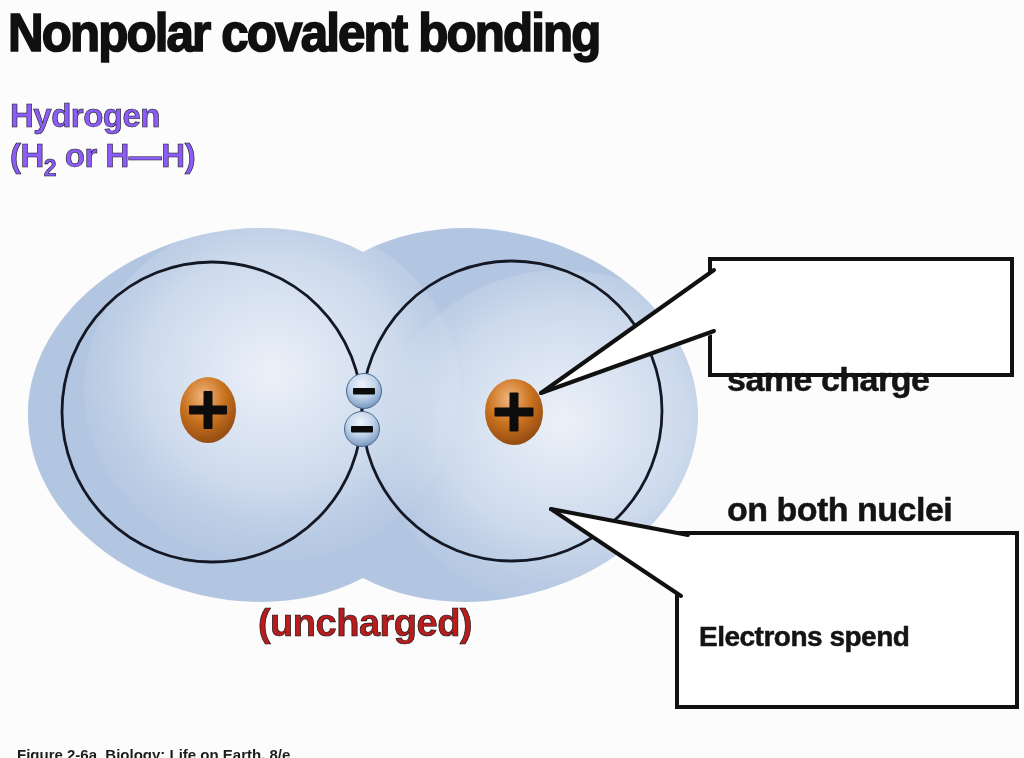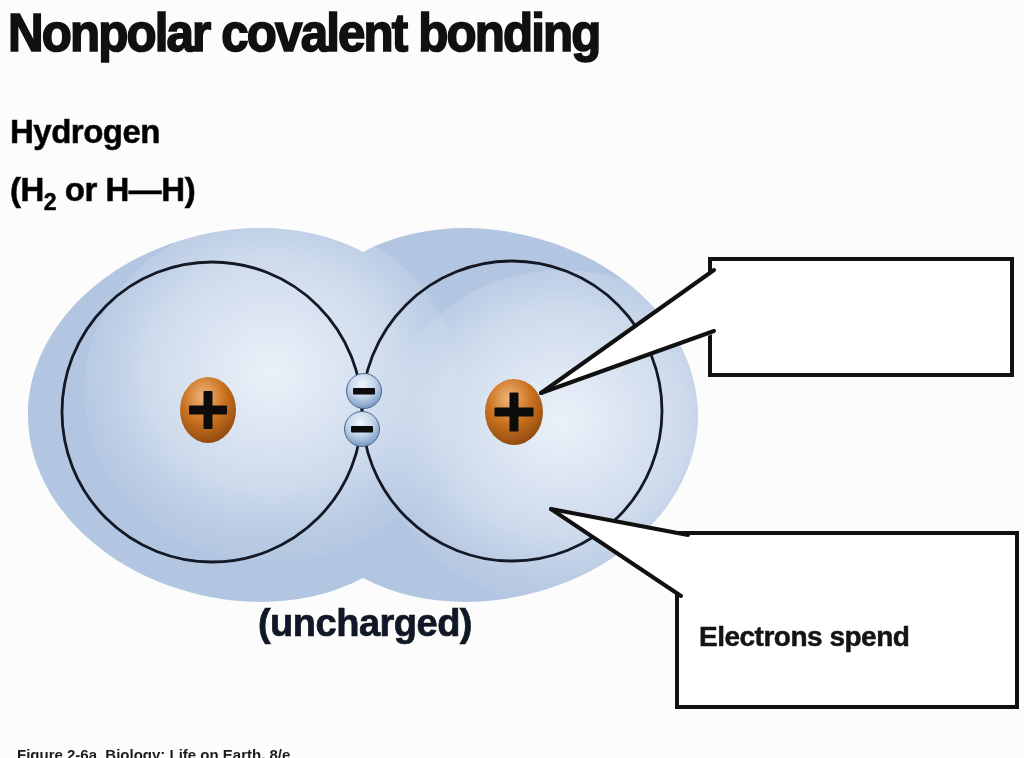--- a/index.html
+++ b/index.html
@@ -15,26 +15,26 @@
   svg.diagram { position: absolute; left: 0; top: 0; }
 
   .page-title {
     position: absolute; left: 8px; top: 2px;
     font-size: 53px; font-weight: 700; letter-spacing: -2px;
     -webkit-text-stroke: 1.7px #101010; color: #101010;
     transform: scaleX(0.93); transform-origin: left top;
     white-space: pre;
   }
   .subtitle {
-    position: absolute; left: 10px; top: 112px;
-    font-size: 33px; font-weight: 700; color: #000000;
+    position: absolute; left: 10px; top: 96px;
+    font-size: 33px; font-weight: 700; color: #8b5cf6;
     -webkit-text-stroke: 0.6px #171717;
     line-height: 1.2; letter-spacing: -0.5px;
   }
-  .formula { margin-top: 18px; }
+  .formula { margin-top: 0; }
   .formula span { white-space: pre; }
   .formula .sub {
     font-size: 23px; display: inline-block; transform: translateY(9px);
   }
 
   .callout-text {
     position: absolute; font-weight: 700; color: #141414;
     -webkit-text-stroke: 0.5px #141414;
     letter-spacing: -0.5px; white-space: pre;
   }
@@ -45,21 +45,21 @@
   }
   .callout-text.electrons {
     left: 677px; top: 533px; width: 340px; height: 174px;
     padding: 14px 0 0 22px; box-sizing: border-box;
     font-size: 28px; line-height: 1.28;
   }
 
   .uncharged {
     position: absolute; left: 240px; top: 602px; width: 250px;
     text-align: center;
-    font-size: 38px; font-weight: 700; color: #0f172a;
+    font-size: 38px; font-weight: 700; color: #b91c1c;
     -webkit-text-stroke: 0.7px #141414; letter-spacing: -0.5px;
     white-space: pre;
   }
 
   .figure-caption {
     position: absolute; left: 17px; top: 705px;
     font-size: 15px; font-weight: 700; color: #1c1c1c;
     line-height: 1.33; white-space: pre;
   }
 </style>
@@ -143,20 +143,24 @@
 
   <div class="page-title">Nonpolar covalent bonding</div>
 
   <div class="subtitle">
     <div>Hydrogen</div>
     <div class="formula">
       <span>(H</span><span class="sub">2</span><span> or H—H)</span>
     </div>
   </div>
 
+  <div class="callout-text same-charge">
+    <div>same charge</div>
+    <div>on both nuclei</div>
+  </div>
 
   <div class="callout-text electrons">
     <div>Electrons spend</div>
     
     
   </div>
 
   <div class="uncharged">(uncharged)</div>
 
   <div class="figure-caption">

